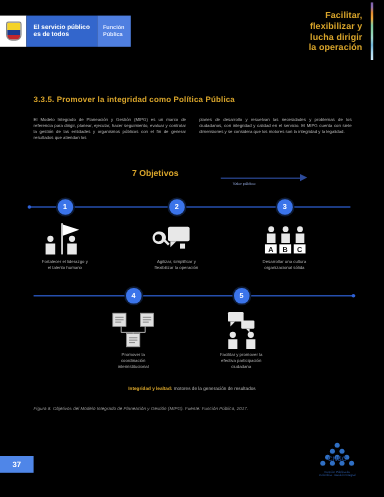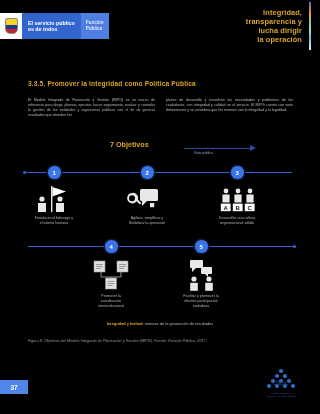--- a/index.html
+++ b/index.html
@@ -128,22 +128,22 @@
     </div>
     <div class="gov-light">
       <div>
         <span>Función</span>
         <span>Pública</span>
       </div>
     </div>
   </div>
 
   <div class="header-title">
-    <div>Integridad,</div>
-    <div>transparencia y</div>
+    <div>Facilitar,</div>
+    <div>flexibilizar y</div>
     <div>lucha dirigir</div>
     <div>la operación</div>
   </div>
 
   <div class="rainbow"></div>
 </div>
 
 <div class="content">
 
   <h2 class="section-title">3.3.5. Promover la integridad como Política Pública</h2>

